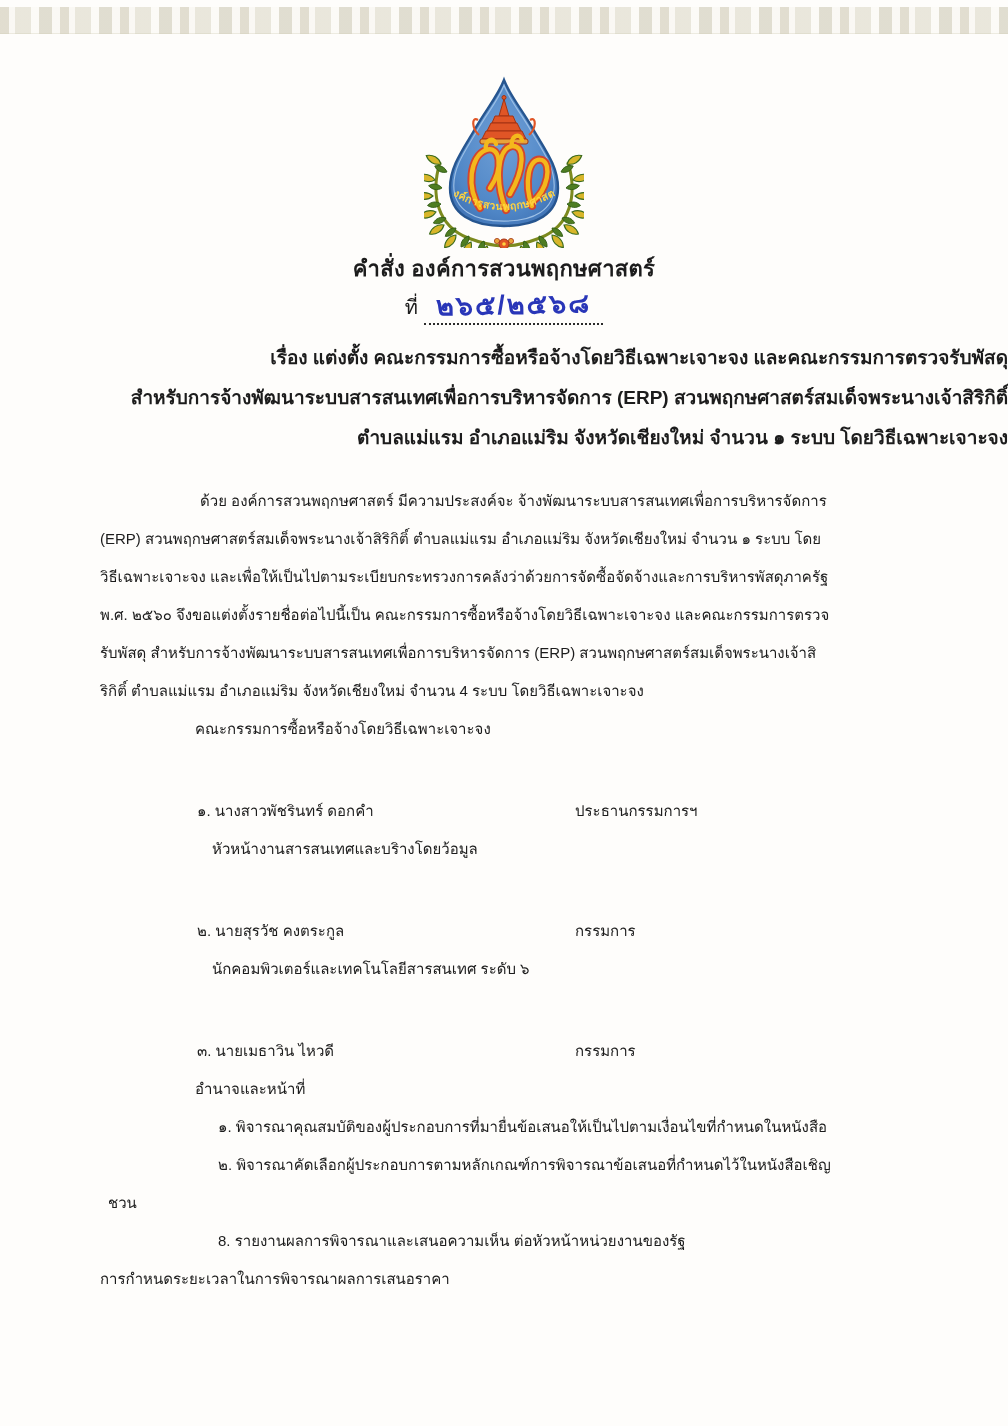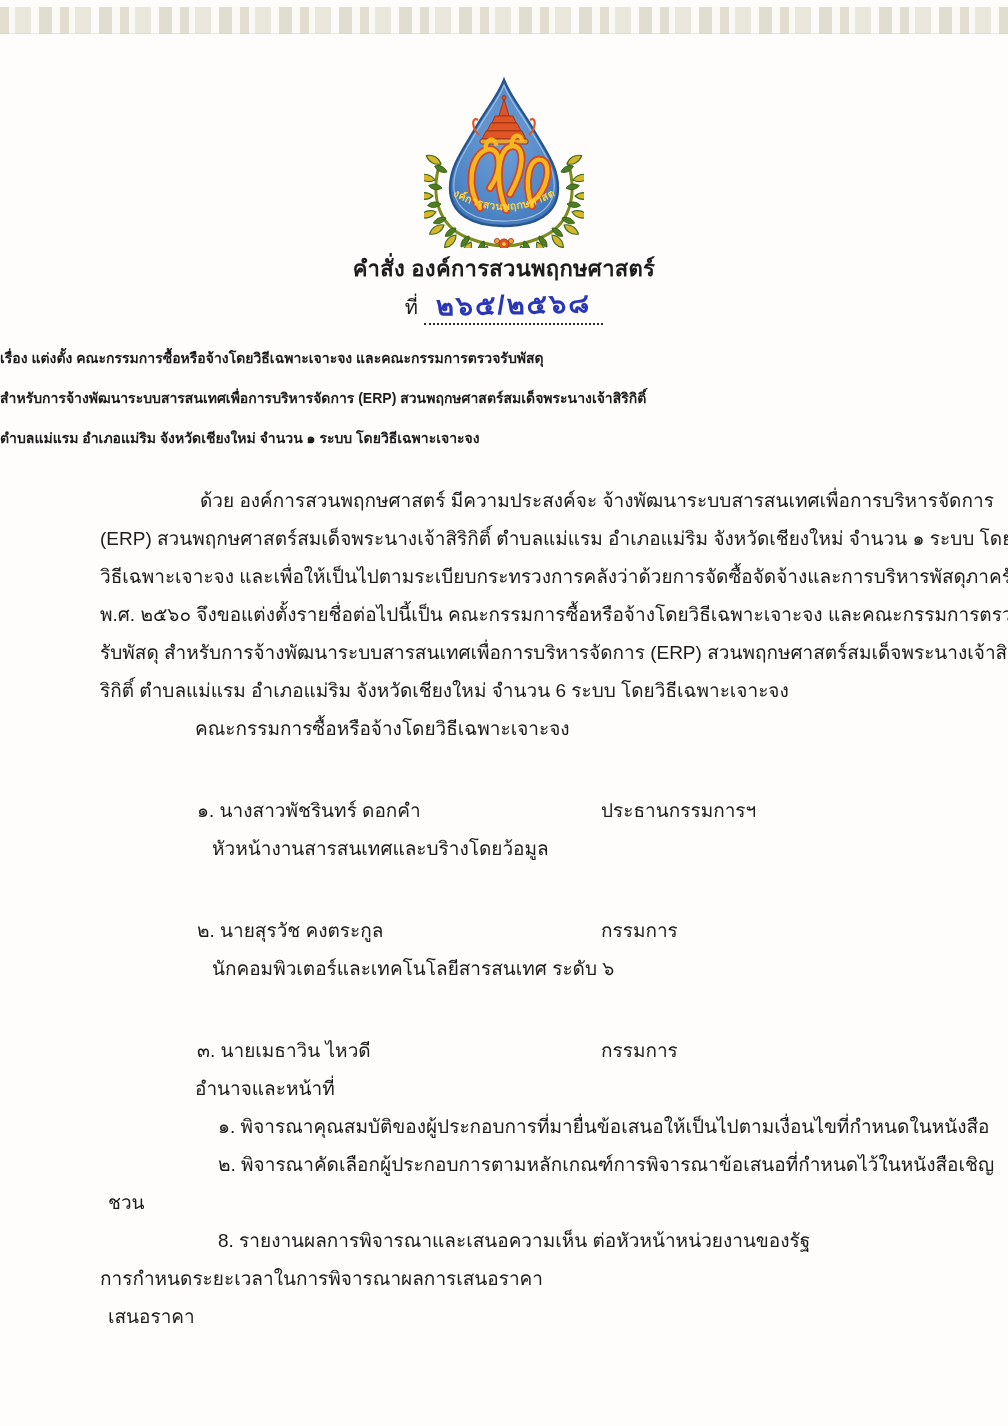--- a/index.html
+++ b/index.html
@@ -33,36 +33,36 @@
   }
   .dotline{
     display:inline-block;border-bottom:2px dotted #2b2b2b;
     padding:0 12px 1px;margin-left:6px;line-height:30px;
   }
   .handwriting{
     display:inline-block;color:#2936b8;font-size:27px;font-weight:600;
     transform:rotate(-1.2deg);letter-spacing:2px;
   }
   .subject{
-    margin-top:12px;text-align:left;font-weight:700;
-    font-size:14px;line-height:40px;
+    margin-top:12px;text-align:right;font-weight:700;
+    font-size:19px;line-height:40px;
   }
   .content{
     position:relative;margin:24px 96px 0 100px;
-    font-size:19px;line-height:38px;
+    font-size:15px;line-height:38px;
   }
   .line{white-space:nowrap;}
   .ind-p  {padding-left:100px;}   
   .ind-h  {padding-left:95px;}    
   .ind-li {padding-left:97px;margin-top:44px;}    
   .ind-pos{padding-left:112px;}   
   .ind-du {padding-left:118px;}   
   .ind-c  {padding-left:8px;}     
   .row{position:relative;}
-  .role{position:absolute;left:501px;top:0;}
+  .role{position:absolute;left:475px;top:0;}
 </style>
 </head>
 <body>
 
 <div class="scan-band"></div>
 
 <div class="seal-wrap">
   <svg viewBox="0 0 160 172" width="160" height="172">
     <defs>
       <radialGradient id="dropGrad" cx="50%" cy="42%" r="65%">
@@ -168,21 +168,21 @@
   <div class="line">สำหรับการจ้างพัฒนาระบบสารสนเทศเพื่อการบริหารจัดการ (ERP) สวนพฤกษศาสตร์สมเด็จพระนางเจ้าสิริกิติ์</div>
   <div class="line">ตำบลแม่แรม อำเภอแม่ริม จังหวัดเชียงใหม่ จำนวน ๑ ระบบ โดยวิธีเฉพาะเจาะจง</div>
 </div>
 
 <div class="content">
   <div class="line ind-p">ด้วย องค์การสวนพฤกษศาสตร์ มีความประสงค์จะ จ้างพัฒนาระบบสารสนเทศเพื่อการบริหารจัดการ</div>
   <div class="line">(ERP) สวนพฤกษศาสตร์สมเด็จพระนางเจ้าสิริกิติ์ ตำบลแม่แรม อำเภอแม่ริม จังหวัดเชียงใหม่ จำนวน ๑ ระบบ โดย</div>
   <div class="line">วิธีเฉพาะเจาะจง  และเพื่อให้เป็นไปตามระเบียบกระทรวงการคลังว่าด้วยการจัดซื้อจัดจ้างและการบริหารพัสดุภาครัฐ</div>
   <div class="line">พ.ศ. ๒๕๖๐ จึงขอแต่งตั้งรายชื่อต่อไปนี้เป็น คณะกรรมการซื้อหรือจ้างโดยวิธีเฉพาะเจาะจง และคณะกรรมการตรวจ</div>
   <div class="line">รับพัสดุ สำหรับการจ้างพัฒนาระบบสารสนเทศเพื่อการบริหารจัดการ (ERP) สวนพฤกษศาสตร์สมเด็จพระนางเจ้าสิ</div>
-  <div class="line">ริกิติ์ ตำบลแม่แรม อำเภอแม่ริม จังหวัดเชียงใหม่ จำนวน 6 ระบบ โดยวิธีเฉพาะเจาะจง</div>
+  <div class="line">ริกิติ์ ตำบลแม่แรม อำเภอแม่ริม จังหวัดเชียงใหม่ จำนวน 4 ระบบ โดยวิธีเฉพาะเจาะจง</div>
 
   <div class="line ind-h">คณะกรรมการซื้อหรือจ้างโดยวิธีเฉพาะเจาะจง</div>
 
   <div class="line ind-li row">
     <span>๑. นางสาวพัชรินทร์ ดอกคำ</span>
     <span class="role">ประธานกรรมการฯ</span>
   </div>
   <div class="line ind-pos">หัวหน้างานสารสนเทศและบริางโดยว้อมูล</div>
 
   <div class="line ind-li row">
@@ -197,14 +197,13 @@
   </div>
 
   <div class="line ind-h">อำนาจและหน้าที่</div>
 
   <div class="line ind-du">๑. พิจารณาคุณสมบัติของผู้ประกอบการที่มายื่นข้อเสนอให้เป็นไปตามเงื่อนไขที่กำหนดในหนังสือ</div>
   <div class="line ind-du">๒. พิจารณาคัดเลือกผู้ประกอบการตามหลักเกณฑ์การพิจารณาข้อเสนอที่กำหนดไว้ในหนังสือเชิญ</div>
   <div class="line ind-c">ชวน</div>
   <div class="line ind-du">8. รายงานผลการพิจารณาและเสนอความเห็น ต่อหัวหน้าหน่วยงานของรัฐ</div>
 
   <div class="line">การกำหนดระยะเวลาในการพิจารณาผลการเสนอราคา</div>
-  <div class="line ind-c">เสนอราคา</div>
 </div>
 
 </body></html>

